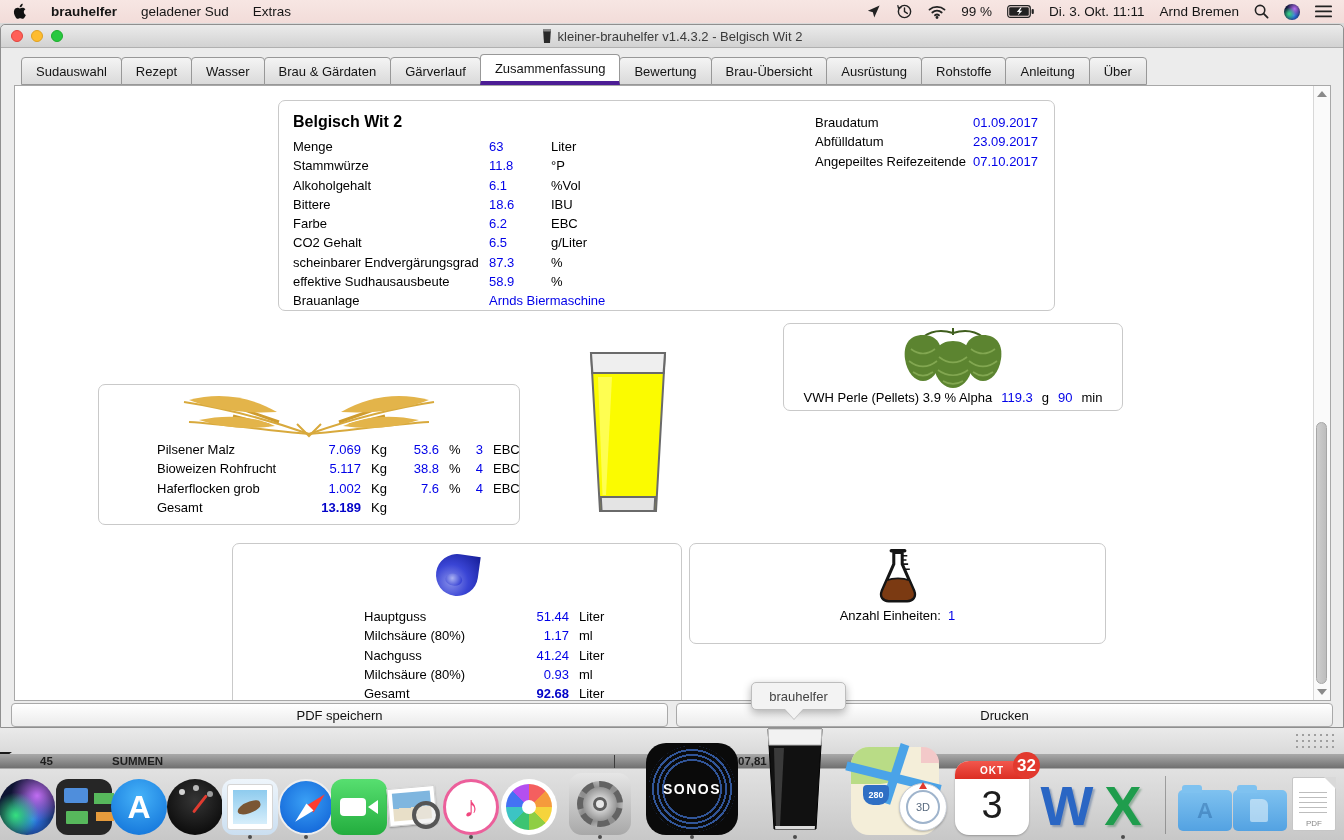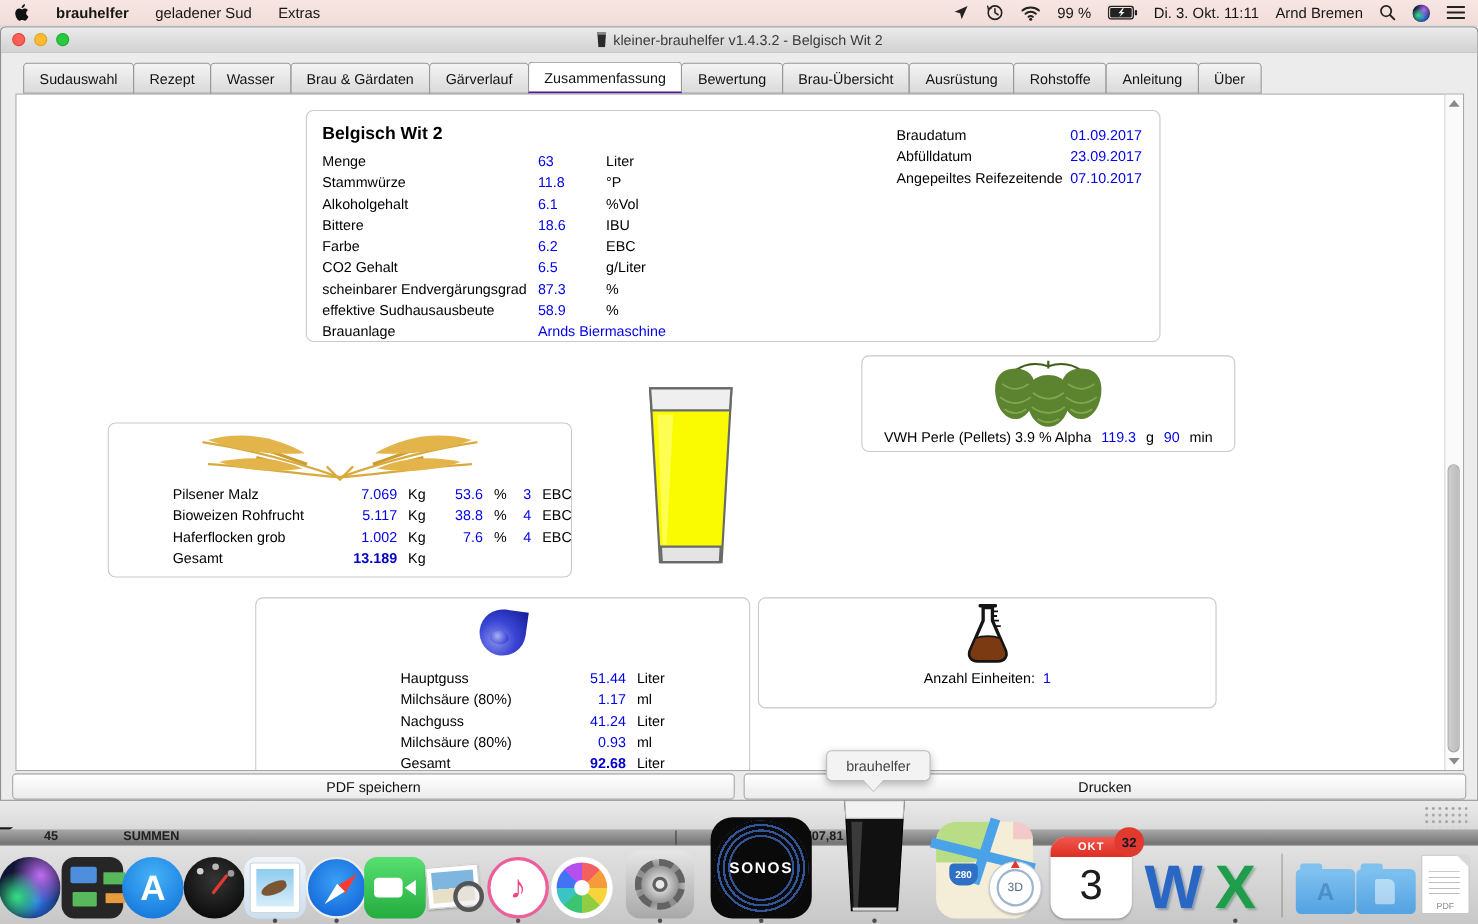--- a/index.html
+++ b/index.html
@@ -34,21 +34,21 @@
   .tl .r{background:#ff5f57;border:1px solid #e0443e;}
   .tl .y{background:#febc2e;border:1px solid #dea123;}
   .tl .g{background:#28c840;border:1px solid #1dad2b;}
   .title{display:flex;align-items:center;gap:6px;}
 
   
   .tabbar{position:absolute;top:33px;left:20px;display:flex;align-items:flex-end;height:27px;z-index:6;}
   .tab{height:25px;box-sizing:border-box;border:1px solid #989898;margin-right:-1px;
        border-radius:4px 4px 0 0;padding:13px 14px;display:flex;align-items:center;
        font-size:13px;color:#141414;background:linear-gradient(#f4f4f4,#dadada);position:relative;}
-  .tab.active{height:29px;background:#fff;z-index:3;border-bottom:2px solid #4c1d95;}
+  .tab.active{height:29px;background:#fff;z-index:3;border-bottom:4px solid #4c1d95;}
 
   
   .pane{position:absolute;left:13px;top:60px;width:1317px;height:616px;background:#fff;
         border:1px solid #a8a8a8;box-sizing:border-box;overflow:hidden;}
   .panel{position:absolute;background:#fff;border:1px solid #c9c9c9;border-radius:7px;box-sizing:border-box;}
   .drow{display:flex;font-size:13px;line-height:19.3px;white-space:nowrap;}
   .lbl,.unit{color:#000;}
   .val{color:#0202e8;}
   .valb{color:#0202c8;font-weight:bold;}
 
@@ -205,21 +205,21 @@
         border:1px solid #c9ced6;box-shadow:0 1px 2px rgba(0,0,0,.25);display:flex;align-items:center;justify-content:center;}
   .m-compass::before{content:"";position:absolute;inset:6px;border-radius:50%;border:2px solid #9fb4cc;}
   .m-compass::after{content:"";position:absolute;top:-2px;left:50%;margin-left:-4px;width:0;height:0;
         border-left:4px solid transparent;border-right:4px solid transparent;border-bottom:7px solid #e0392e;}
   .m-3d{position:relative;font-size:11px;color:#5a6b80;z-index:2;}
   #d-cal{left:955px;width:74px;height:74px;border-radius:14px;background:#fff;position:absolute;box-shadow:0 1px 2px rgba(0,0,0,.25);}
   .cal-top{height:18px;background:linear-gradient(#f2574d,#dc2e23);border-radius:14px 14px 0 0;color:#fff;
         font-size:10px;font-weight:bold;letter-spacing:1px;display:flex;align-items:center;justify-content:center;}
   .cal-day{text-align:center;font-size:38px;color:#1d1d1d;line-height:52px;font-weight:200;}
   .cal-badge{position:absolute;top:-9px;right:-11px;width:27px;height:27px;border-radius:50%;background:#e2392e;
-        color:#0f172a;font-size:12px;font-weight:bold;display:flex;align-items:center;justify-content:center;}
+        color:#ffffff;font-size:17px;font-weight:bold;display:flex;align-items:center;justify-content:center;}
   .letter-ic{width:58px;height:58px;text-align:center;line-height:58px;font-size:56px;font-weight:bold;position:absolute;}
   #d-word{left:1038px;color:#2a66c4;text-shadow:2px 2px 2px rgba(20,60,120,.35);}
   #d-excel{left:1094px;color:#1f9d4d;text-shadow:2px 2px 2px rgba(20,100,50,.35);}
   #d-sep{left:1165px;bottom:6px;width:1px;height:58px;background:rgba(80,80,80,.45);position:absolute;}
   .folder{position:absolute;bottom:9px;width:54px;height:41px;border-radius:5px;
         background:linear-gradient(#7fc2f0,#53a2e2);}
   .folder::before{content:"";position:absolute;top:-5px;left:4px;width:20px;height:8px;border-radius:3px 3px 0 0;background:#7fc2f0;}
   #d-fapps{left:1178px;}
   #d-fdocs{left:1233px;}
   .f-glyph{position:absolute;left:0;right:0;top:8px;text-align:center;font-size:22px;font-weight:bold;color:rgba(25,80,140,.35);}

